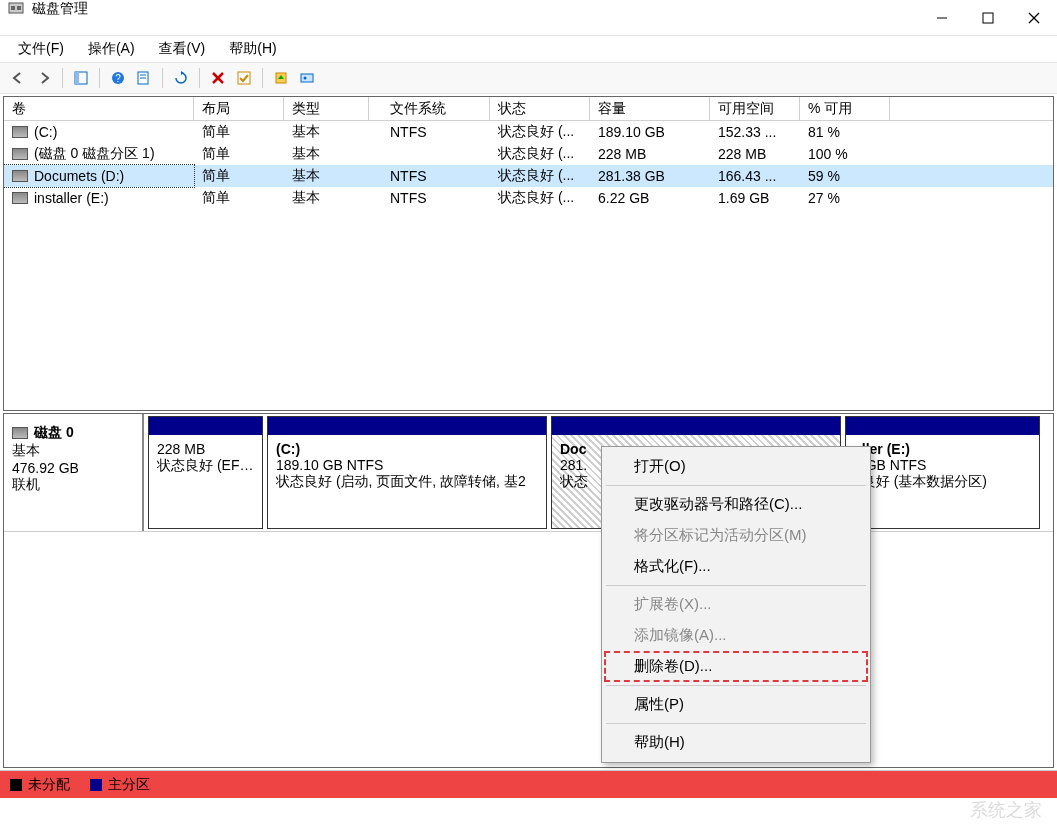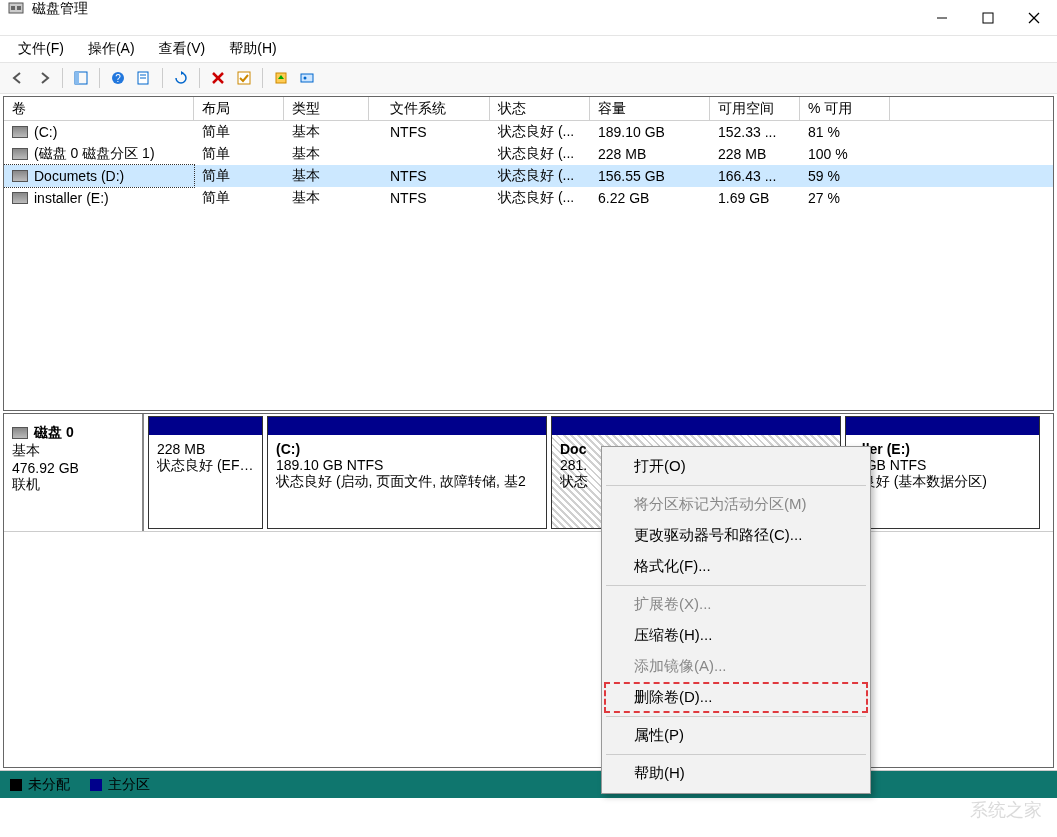--- a/index.html
+++ b/index.html
@@ -202,21 +202,21 @@
       text-overflow: ellipsis;
     }
     
     .legend {
       display: flex;
       align-items: center;
       gap: 6px;
       padding: 4px 10px;
       font-size: 14px;
       border-top: 1px solid #ccc;
-      background: #0f766e;
+      background: #ef4444;
       height: 28px;
     }
     .legbox {
       width: 12px;
       height: 12px;
       display: inline-block;
     }
     .legbox.black { background: #000; }
     .legbox.blue { background: #00008b; }
     
@@ -403,21 +403,21 @@
   </div>
       <div class="vol-row selected">
     <div class="col-vol">
           <span class="vol-icon"></span>
           <span>Documets (D:)</span>
         </div>
     <div class="col-layout">简单</div>
     <div class="col-type">基本</div>
     <div class="col-fs">NTFS</div>
     <div class="col-status">状态良好 (...</div>
-    <div class="col-cap">156.55 GB</div>
+    <div class="col-cap">281.38 GB</div>
     <div class="col-free">166.43 ...</div>
     <div class="col-pct">59 %</div>
   </div>
       <div class="vol-row">
     <div class="col-vol">
           <span class="vol-icon"></span>
           <span>installer (E:)</span>
         </div>
     <div class="col-layout">简单</div>
     <div class="col-type">基本</div>
@@ -482,26 +482,25 @@
   <span class="legbox black"></span>
   <span>未分配</span>
   <span style="width:8px"></span>
   <span class="legbox blue"></span>
   <span>主分区</span>
 </div>
 
 <div class="context-menu" id="ctx">
     <div class="ctx-item">打开(O)</div>
     <div class="ctx-sep"></div>
+    <div class="ctx-item">更改驱动器号和路径(C)...</div>
     <div class="ctx-item disabled">将分区标记为活动分区(M)</div>
-    <div class="ctx-item">更改驱动器号和路径(C)...</div>
     <div class="ctx-item">格式化(F)...</div>
     <div class="ctx-sep"></div>
     <div class="ctx-item disabled">扩展卷(X)...</div>
-    <div class="ctx-item">压缩卷(H)...</div>
     <div class="ctx-item disabled">添加镜像(A)...</div>
     <div class="ctx-item highlighted">删除卷(D)...</div>
     <div class="ctx-sep"></div>
     <div class="ctx-item">属性(P)</div>
     <div class="ctx-sep"></div>
     <div class="ctx-item">帮助(H)</div>
   </div>
 
 <div class="watermark">系统之家</div>
 

